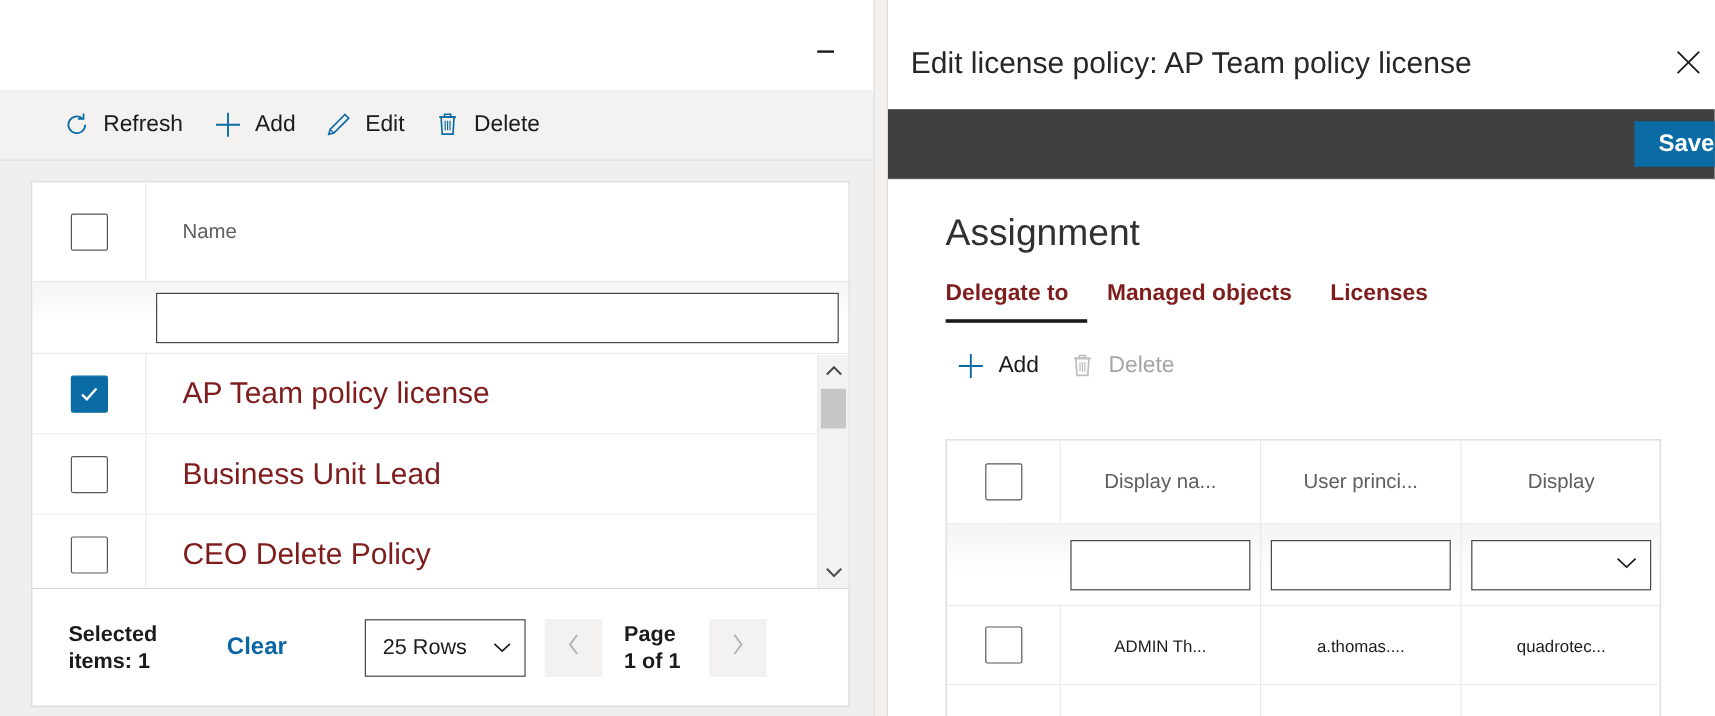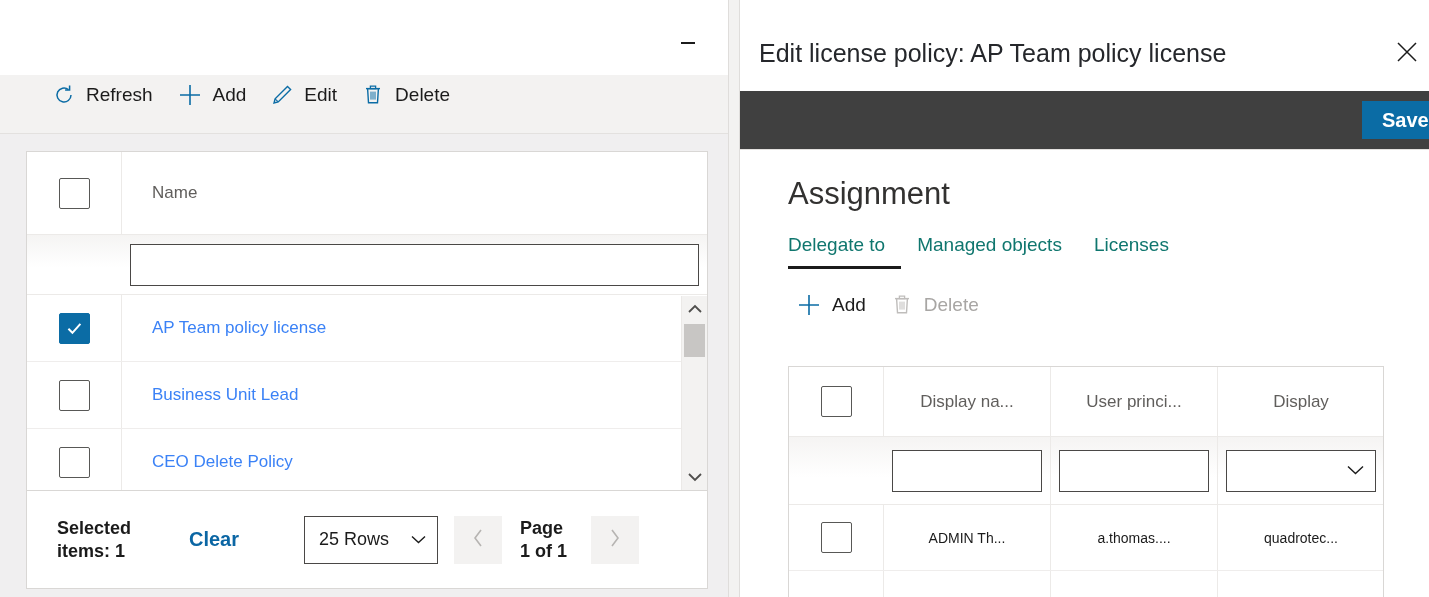--- a/index.html
+++ b/index.html
@@ -26,21 +26,21 @@
     display: flex; align-items: center; justify-content: center;
     cursor: default;
   }
   #minimize-btn .dash {
     width: 14px; height: 2px; background: #1b1b1b; display:block;
   }
   #left-toolbar {
     position: absolute; left: 0; top: 75px; width: 728px; height: 59px;
     background: #f3f2f1;
     border-bottom: 1px solid #e3e1df;
-    display: flex; align-items: flex-start; padding-left: 40px;
+    display: flex; align-items: center; padding-left: 40px;
     gap: 0px;
   }
   .cmd {
     display: flex; align-items: center; gap: 10px;
     height: 40px; padding: 0 12px; cursor: default;
     color: #1b1b1b; font-size: 19px;
   }
   .cmd .glyph { display: flex; align-items: center; justify-content: center; }
   .cmd.disabled { color: #a8a6a4; }
 
@@ -73,21 +73,21 @@
   .filter-input {
     width: 100%; height: 42px;
     border: 1px solid #4a4846; background: #ffffff;
     font-family: "Liberation Sans", sans-serif; font-size: 16px;
     padding: 0 8px; outline: none; color: #1b1b1b;
   }
   .lg-row {
     display: flex; height: 67px; border-bottom: 1px solid #efedec;
     background: #ffffff;
   }
-  .lg-row .lg-name-col { color: #3b82f6; font-size: 17px; }
+  .lg-row .lg-name-col { color: #7f1d1d; font-size: 25px; }
   .cbox {
     width: 31px; height: 31px; border: 1px solid #585856; background: #ffffff;
     border-radius: 2px; display: block;
   }
   .cbox.checked {
     background: #0b6ca5; border-color: #0b6ca5;
     display: flex; align-items: center; justify-content: center;
   }
   .cbox.checked svg { display: block; }
   #lg-scroll {
@@ -173,21 +173,21 @@
     font-family: "Liberation Sans", sans-serif;
   }
   #rp-body { position: absolute; left: 0; top: 134px; width: 689px; bottom: 0; }
   #assignment-title {
     margin: 26px 0 0 48px; font-size: 31px; font-weight: normal; color: #323130;
   }
   #rp-tabs {
     margin: 22px 0 0 48px; display: flex; align-items: flex-end; gap: 0px;
   }
   .tab {
-    font-size: 19px; font-weight: normal; color: #0f766e;
+    font-size: 19px; font-weight: bold; color: #7f1d1d;
     padding: 0 16px 10px 16px; cursor: default;
     border-bottom: 3px solid transparent;
   }
   .tab:first-child { padding-left: 0; }
   .tab.active { border-bottom: 3px solid #1b1b1b; }
   #rp-subcmd {
     margin: 16px 0 0 44px; display: flex; align-items: center;
   }
   
   #right-grid {

